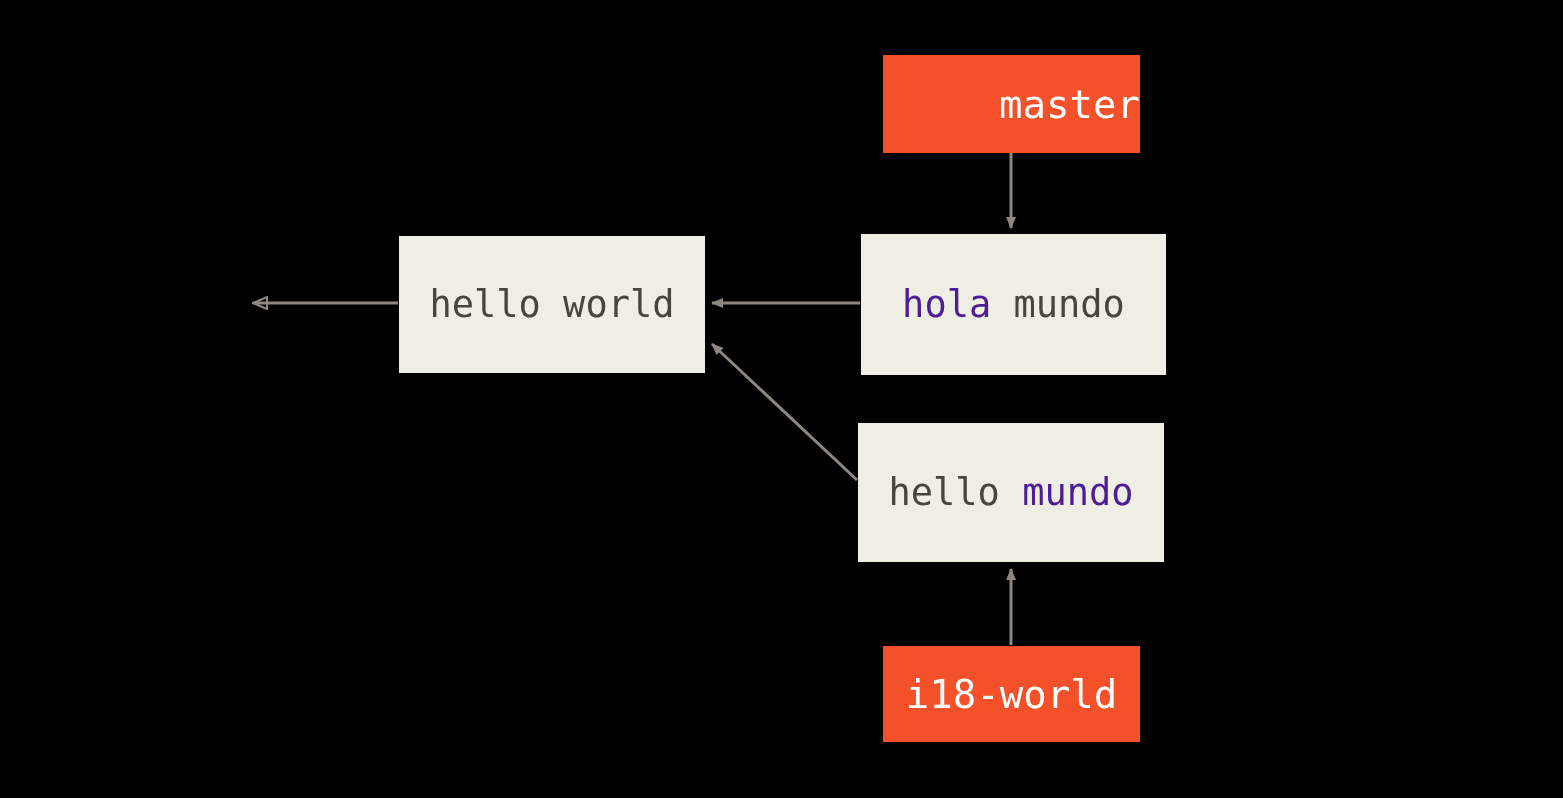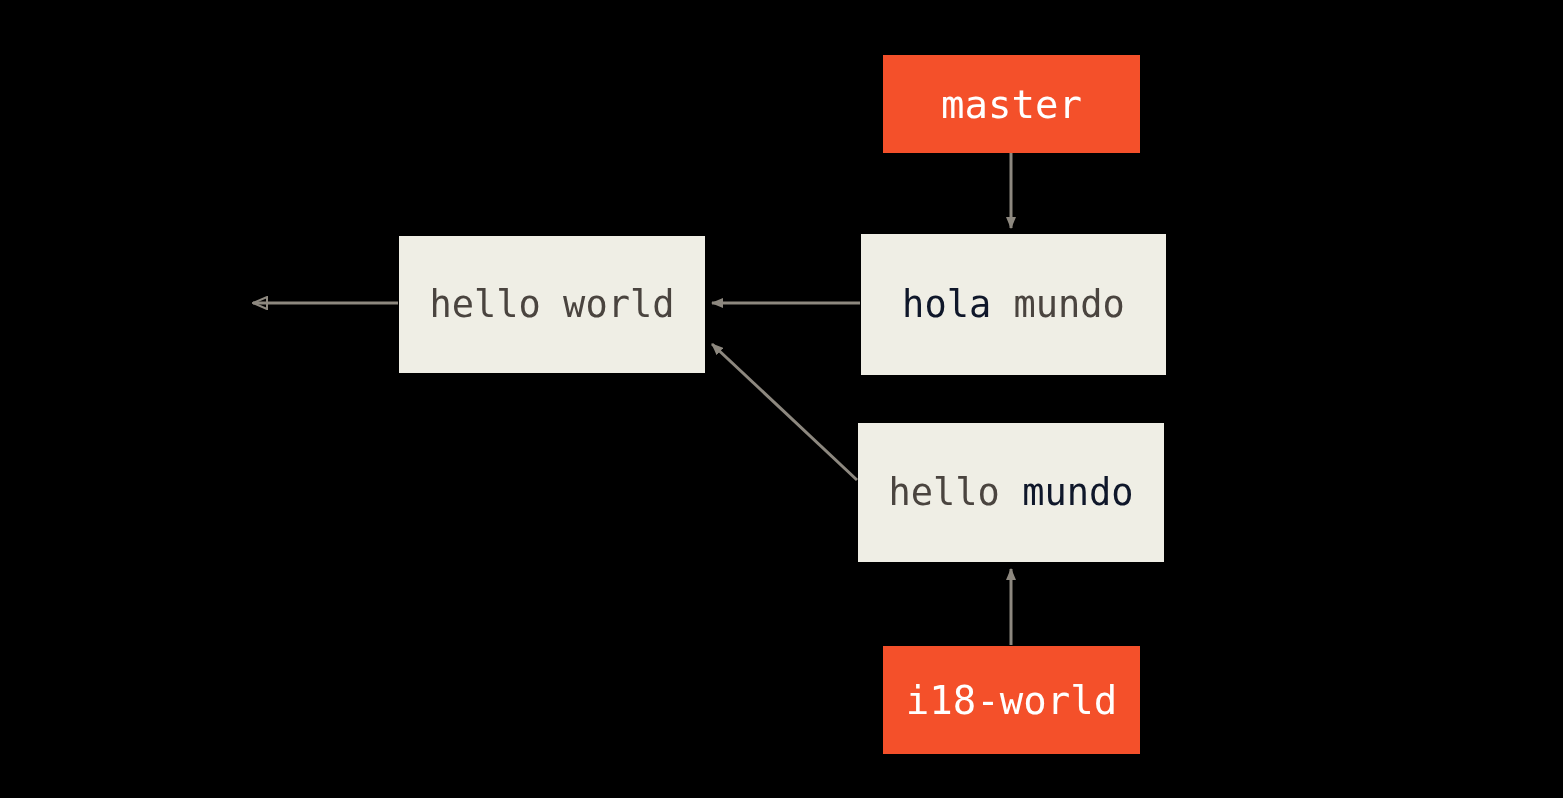--- a/index.html
+++ b/index.html
@@ -40,30 +40,30 @@
   .node-commit {
     background: #efeee5;
     font-size: 37px;
     color: #4a443f;
   }
   .node-branch {
     background: #f4502a;
     font-size: 39px;
     color: #ffffff;
   }
-  .tok-blue { color: #0f172a; }
+  .tok-blue { color: #4c1d95; }
   .tok-dark { color: #4a443f; }
   .tok-white { color: #ffffff; }
 
   
-  #node-master      { left: 883px; top: 55px;  width: 257px; height: 98px; }
+  #node-master      { left: 883px; top: 55px;  width: 257px; height: 98px; justify-content: flex-end; }
   #node-hello-world { left: 399px; top: 236px; width: 306px; height: 137px; }
   #node-hola-world  { left: 861px; top: 234px; width: 305px; height: 141px; }
   #node-hello-mundo { left: 858px; top: 423px; width: 306px; height: 139px; }
-  #node-i18-world   { left: 883px; top: 646px; width: 257px; height: 108px; }
+  #node-i18-world   { left: 883px; top: 646px; width: 257px; height: 96px; }
 </style>
 </head>
 <body>
 
 <div id="canvas">
 
   <svg id="edges" viewBox="0 0 1563 798" xmlns="http://www.w3.org/2000/svg">
     <defs>
       <marker id="arrow-filled" viewBox="0 0 12 10" refX="11" refY="5" markerWidth="12" markerHeight="10" orient="auto-start-reverse" markerUnits="userSpaceOnUse">
         <path d="M 0 0 L 12 5 L 0 10 z" fill="#8d887f"></path>

